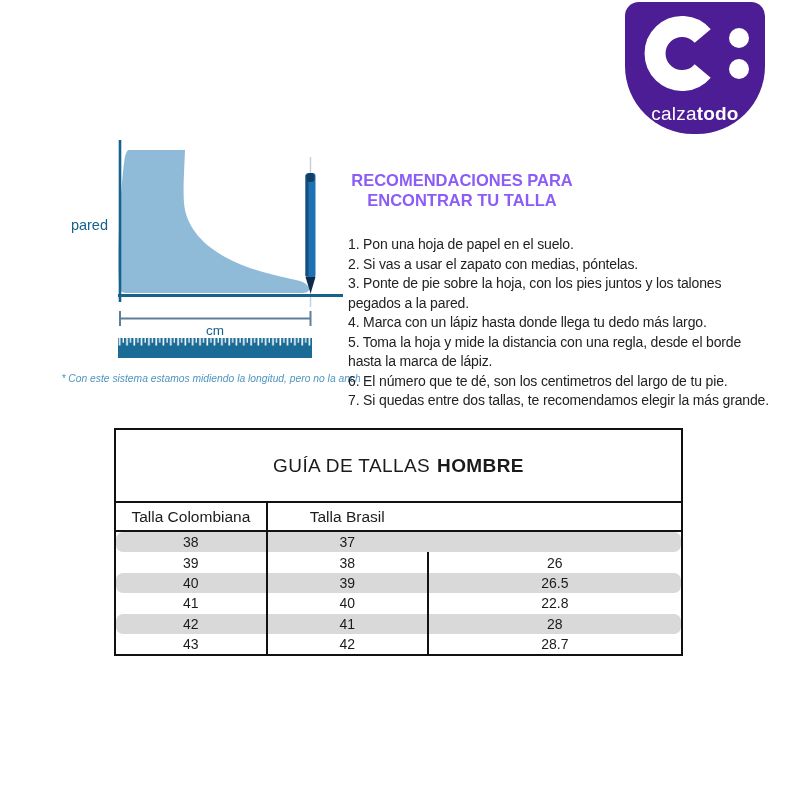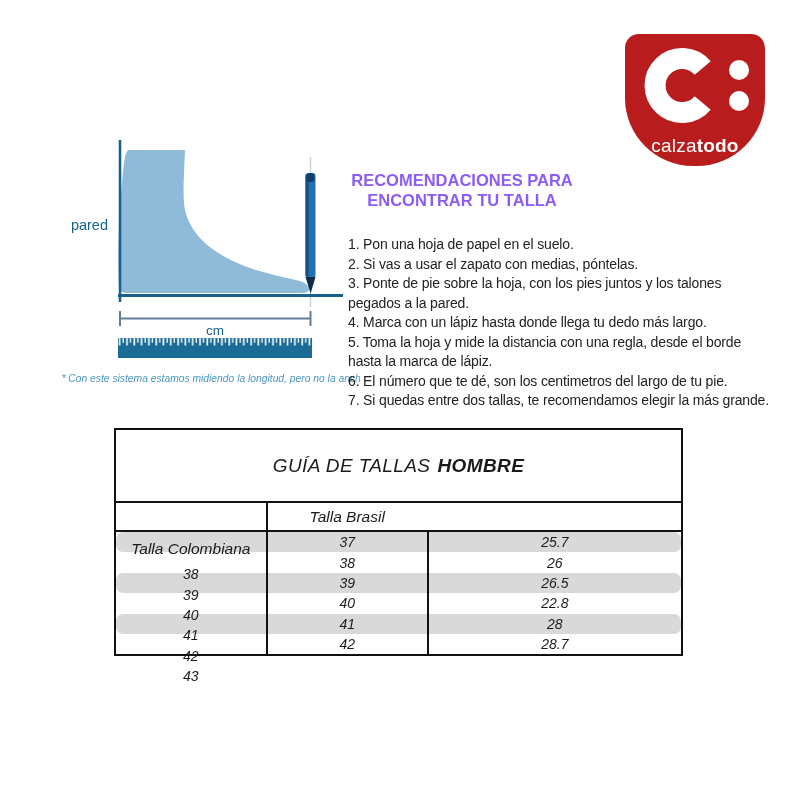--- a/index.html
+++ b/index.html
@@ -2,22 +2,22 @@
 <html><head>
 <meta charset="utf-8">
 <style>
   html,body{margin:0;padding:0;}
   body{
     width:800px;height:800px;background:#ffffff;position:relative;
     font-family:"Liberation Sans", sans-serif;color:#1b1b1b;overflow:hidden;
   }
   
   .logo{
-    position:absolute;left:625px;top:34px;width:140px;height:132px;
-    background:#b91c1c;border-radius:14px 14px 68px 68px;
+    position:absolute;left:625px;top:2px;width:140px;height:132px;
+    background:#4c1d95;border-radius:14px 14px 68px 68px;
   }
   .logo svg{position:absolute;left:0;top:0;}
   .wordmark{
     position:absolute;bottom:9px;left:0;width:100%;text-align:center;
     color:#ffffff;font-size:19px;letter-spacing:0.2px;
   }
   .wordmark b{font-weight:700;}
   
   .diagram{position:absolute;left:60px;top:135px;}
   
@@ -25,33 +25,33 @@
     position:absolute;left:337px;top:171px;width:250px;text-align:center;
     font-weight:700;font-size:16.5px;line-height:19.5px;color:#8b5cf6;
   }
   .reco-list{
     position:absolute;left:348px;top:235px;width:424px;
     font-size:14px;line-height:19.5px;letter-spacing:-0.15px;color:#222;
   }
   
   .size-table{
     position:absolute;left:114px;top:428px;width:569px;
-    border:2px solid #111;box-sizing:border-box;background:#fff;font-style:italic;
+    border:2px solid #111;box-sizing:border-box;background:#fff;
   }
   .t-title{
     height:71px;display:flex;align-items:center;justify-content:center;
     font-size:19px;letter-spacing:0.4px;border-bottom:2px solid #111;
   }
   .t-title .bold{font-weight:700;margin-left:7px;}
   .t-head{display:flex;height:27px;border-bottom:2px solid #111;font-size:15.5px;}
   .cell{
     display:flex;align-items:center;justify-content:center;
     box-sizing:border-box;height:100%;
   }
-  .c1{width:26.5%;margin-top:32px;}
+  .c1{width:26.5%;}
   .c2{width:28.5%;border-left:2px solid #111;text-align:center;}
   .c3{flex:1;border-left:2px solid #111;}
   .t-row{display:flex;height:20.4px;font-size:14px;border-radius:7px;}
   .t-body .t-row:nth-child(odd){background:#D9D9D9;}
 </style>
 </head>
 <body>
 
 <div class="logo">
   <svg width="140" height="132" viewBox="0 0 140 132">
@@ -124,21 +124,20 @@
     <span class="bold">HOMBRE</span>
   </div>
   <div class="t-head">
     <div class="cell c1">Talla Colombiana</div>
     <div class="cell c2">Talla Brasil</div>
   </div>
   <div class="t-body">
     <div class="t-row">
       <div class="cell c1">38</div>
       <div class="cell c2">37</div>
-      <div class="cell c3">25.7</div>
     </div>
     <div class="t-row">
       <div class="cell c1">39</div>
       <div class="cell c2">38</div>
       <div class="cell c3">26</div>
     </div>
     <div class="t-row">
       <div class="cell c1">40</div>
       <div class="cell c2">39</div>
       <div class="cell c3">26.5</div>

